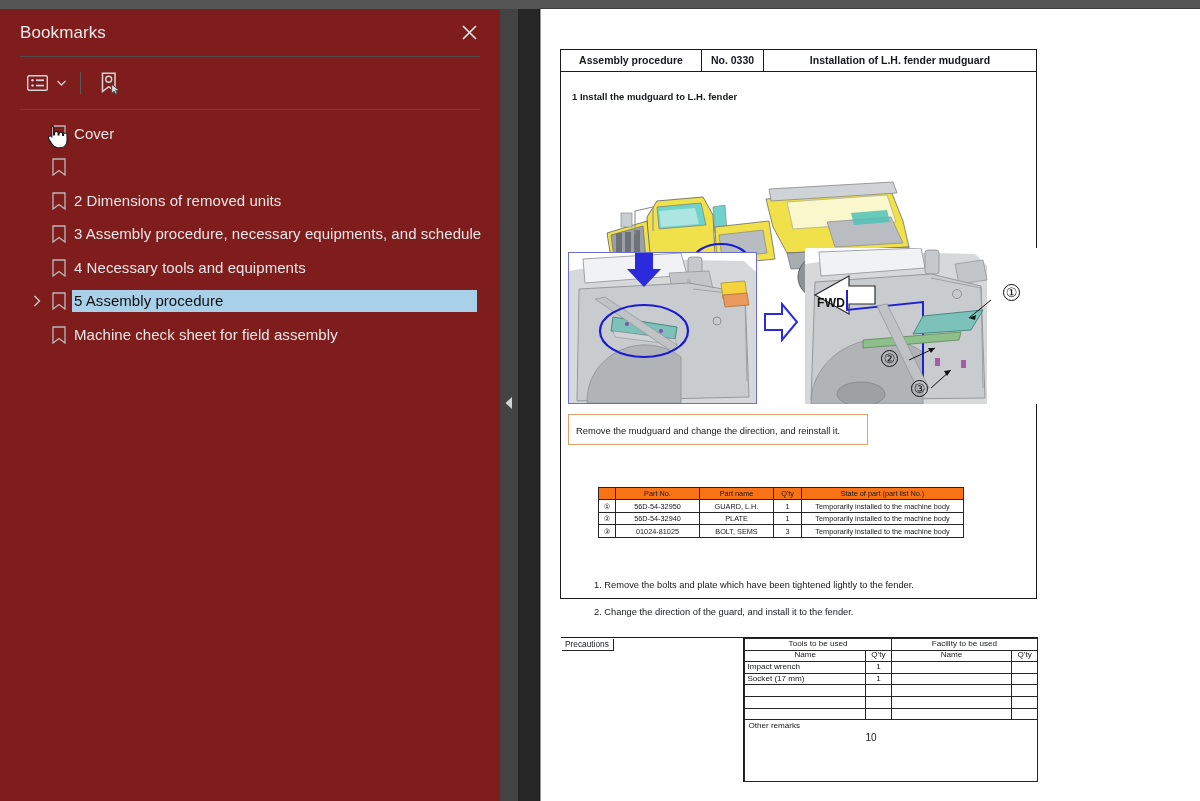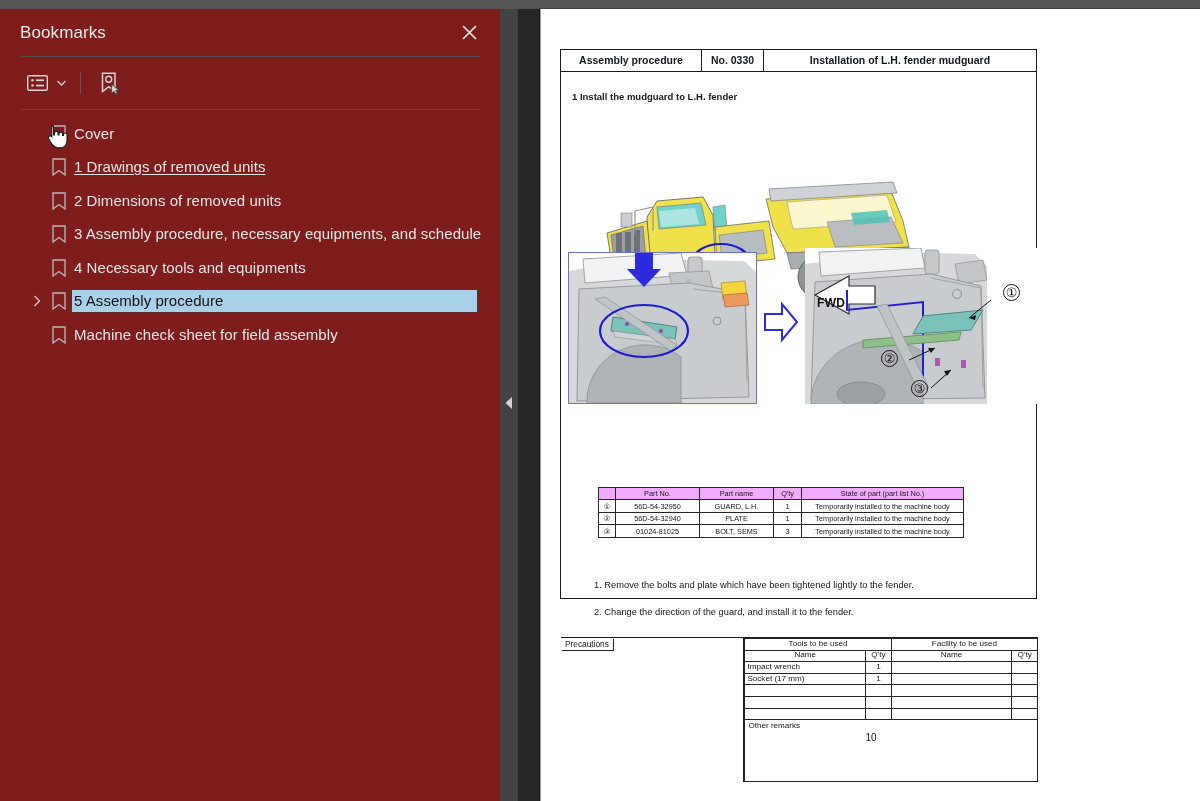--- a/index.html
+++ b/index.html
@@ -165,21 +165,21 @@
     border: 0.9px solid #262626;
     padding: 1.2px 2px;
     text-align:center; font-weight: normal;
     line-height: 1.25;
   }
   .parts .c-num  { width: 17px; }
   .parts .c-pno  { width: 84px; }
   .parts .c-pnm  { width: 74px; }
   .parts .c-qty  { width: 28px; }
   .parts .c-state{ }
-  .parts thead td { background:#f0abfc; }
+  .parts thead td { background:#f97316; }
 
   .steps { position:absolute; left: 33px; top: 508px; width: 430px; }
   .steps p { font-size: 9.3px; color:#15181d; margin-bottom: 17px; }
 
   
   .bottom {
     position:absolute; left: 0px; top: 565px; width: 477px; height: 145px;
     border-top: 1.3px solid #1b1b1b;
     display:flex;
   }
@@ -277,21 +277,20 @@
         <span class="bm-label">Cover</span>
       </div>
 
       <div class="bm-row underlined">
         <span class="bm-twisty"></span>
         <span class="bm-ico">
           <svg width="14" height="18" viewBox="0 0 14 18">
               <path d="M1 1 H13 V17 L7 12.5 L1 17 Z" fill="none" stroke="#b9b9b9" stroke-width="1.3"></path>
             </svg>
         </span>
-        <span class="bm-label">1 Drawings of removed units</span>
       </div>
 
       <div class="bm-row">
         <span class="bm-twisty"></span>
         <span class="bm-ico">
           <svg width="14" height="18" viewBox="0 0 14 18">
               <path d="M1 1 H13 V17 L7 12.5 L1 17 Z" fill="none" stroke="#b9b9b9" stroke-width="1.3"></path>
             </svg>
         </span>
         <span class="bm-label">2 Dimensions of removed units</span>
@@ -485,20 +484,23 @@
               <polygon points="130,100 123,100 126,105" fill="#111"></polygon>
               <path d="M126 140 L146 122" stroke="#111" stroke-width="1"></path>
               <polygon points="146,122 139,123 142,128" fill="#111"></polygon>
             </svg>
             <span class="fwd-badge">FWD</span>
             <span class="cnum" style="left:198px; top:36px;">①</span>
             <span class="cnum" style="left:76px; top:102px;">②</span>
             <span class="cnum" style="left:106px; top:132px;">③</span>
           </div>
 
+          <div class="callout-box">
+            <span class="t">Remove the mudguard and change the direction, and reinstall it.</span>
+          </div>
 
           <table class="parts">
             <thead>
               <tr>
                 <td class="c-num"></td>
                 <td class="c-pno">Part No.</td>
                 <td class="c-pnm">Part name</td>
                 <td class="c-qty">Q'ty</td>
                 <td class="c-state">State of part (part list No.)</td>
               </tr>

